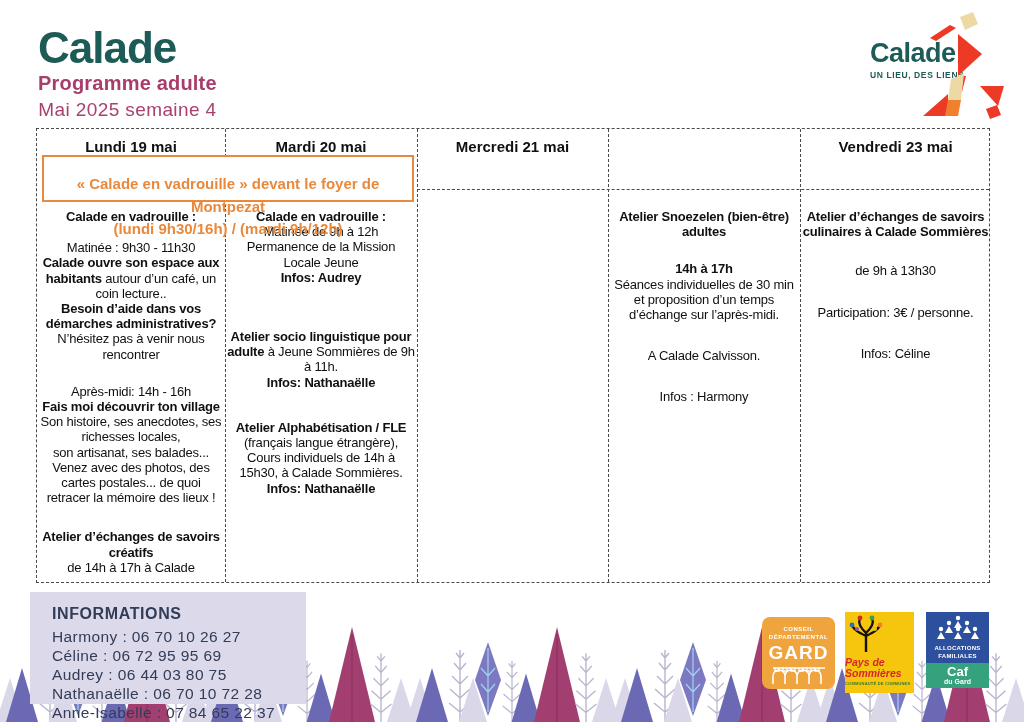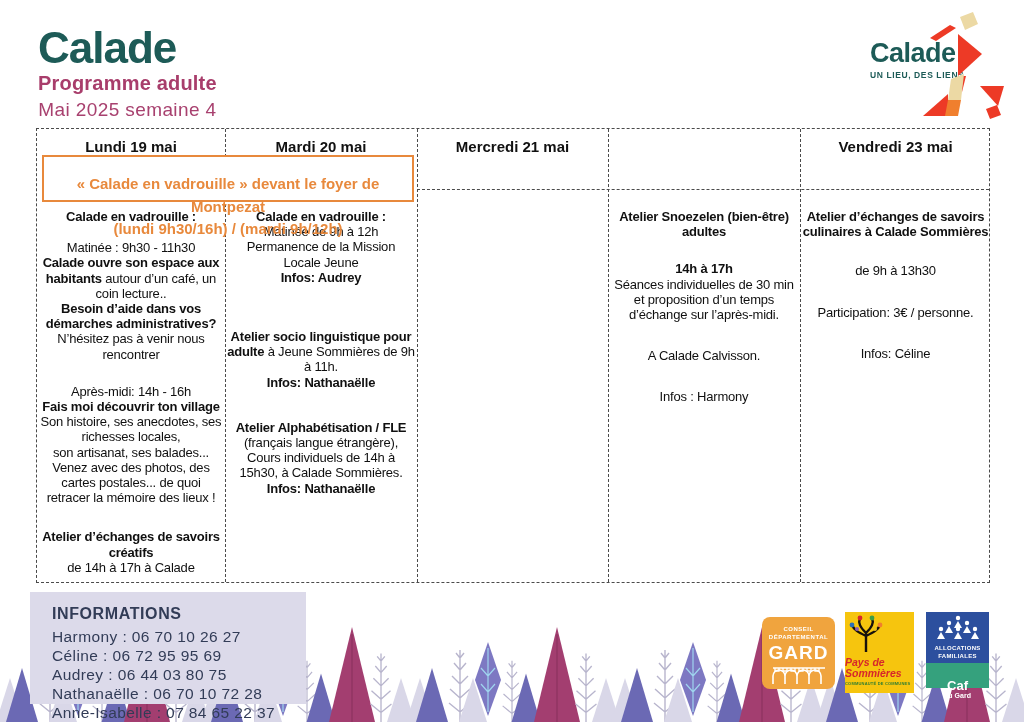--- a/index.html
+++ b/index.html
@@ -54,21 +54,21 @@
           border-radius:8px; text-align:center; color:#fff; padding-top:9px; }
   .gard-l1 { font-size:6px; font-weight:700; letter-spacing:.5px; line-height:1.3; }
   .gard-name { font-size:19px; font-weight:800; letter-spacing:1px; margin-top:1px; line-height:1; }
   .pays { position:absolute; left:85px; top:2px; width:69px; height:81px; background:#f6c50e;
           padding-top:3px; }
   .pays-name { font-size:10.5px; font-weight:700; font-style:italic; color:#d6262b; line-height:1.05; }
   .pays-sub { font-size:4px; font-weight:700; color:#2f7d32; margin-top:2px; letter-spacing:.2px; }
   .caf { position:absolute; left:166px; top:2px; width:63px; height:76px; }
   .caf-top { height:51px; background:#2c4f9e; text-align:center; color:#fff; padding-top:3px; }
   .caf-l1 { font-size:6px; font-weight:700; letter-spacing:.3px; line-height:1.3; }
-  .caf-bottom { height:25px; background:#35a17d; color:#fff; text-align:center; line-height:1; padding-top:16px; }
+  .caf-bottom { height:25px; background:#35a17d; color:#fff; text-align:center; line-height:1; padding-top:2px; }
   .caf-name { font-size:13px; font-weight:800; }
   .caf-region { font-size:7px; font-weight:700; }
 
   
   .treeband { position:absolute; left:0; bottom:0; width:1024px; height:132px; z-index:0; }
 </style>
 </head>
 <body>
 
 <div class="page">

